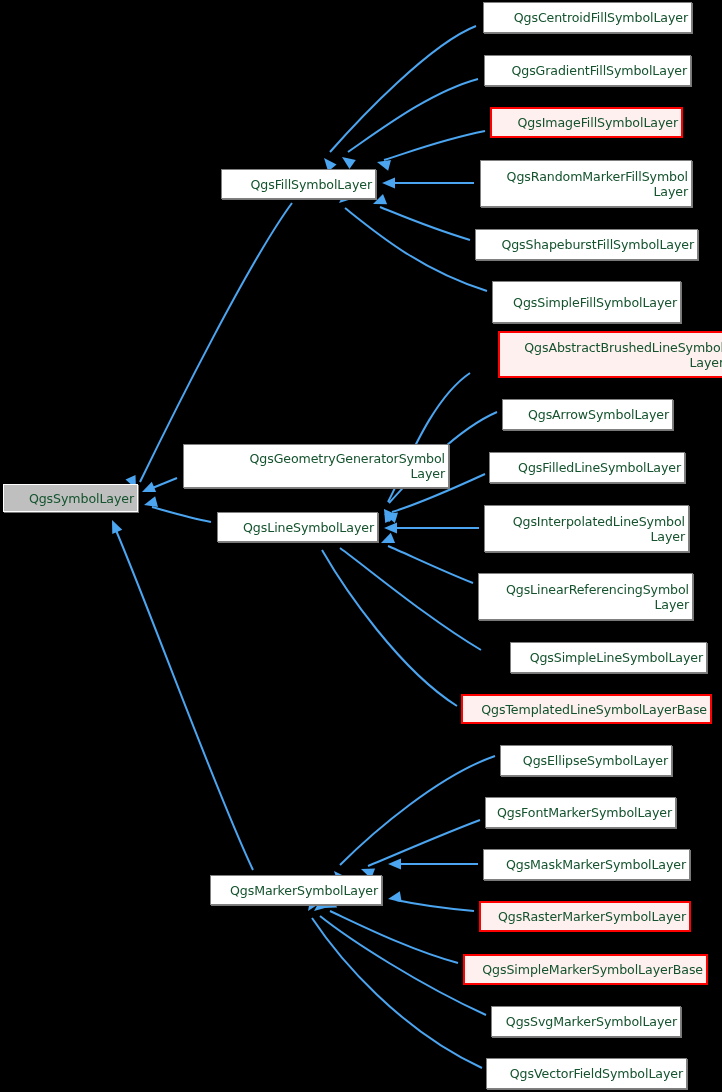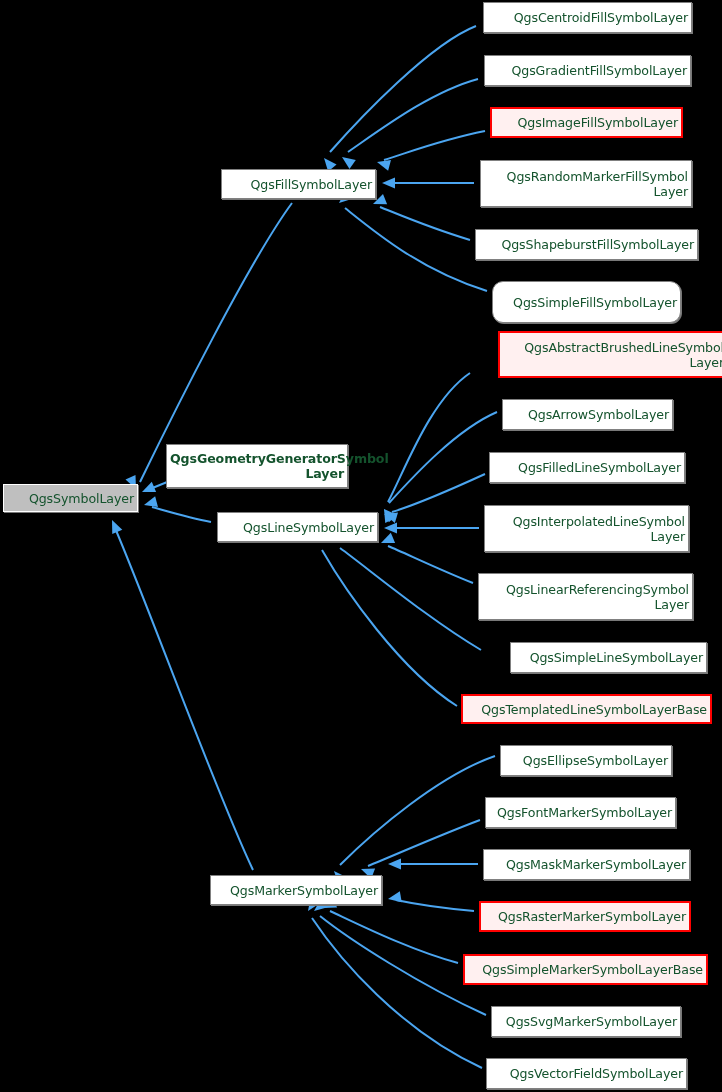--- a/index.html
+++ b/index.html
@@ -160,26 +160,26 @@
       </g>
     </svg>
 
 <div class="node" style="left: 483px; top: 2px; width: 209px; height: 31px;"><span class="node-label">QgsCentroidFillSymbolLayer</span></div>
     <div class="node" style="left: 484px; top: 55px; width: 207px; height: 31px;"><span class="node-label">QgsGradientFillSymbolLayer</span></div>
     <div class="node highlight" style="left: 490px; top: 107px; width: 193px; height: 31px;"><span class="node-label">QgsImageFillSymbolLayer</span></div>
     <div class="node" style="left: 221px; top: 169px; width: 155px; height: 30px;"><span class="node-label">QgsFillSymbolLayer</span></div>
     <div class="node" style="left: 480px; top: 160px; width: 212px; height: 47px;"><span class="node-label">QgsRandomMarkerFillSymbol
 Layer</span></div>
     <div class="node" style="left: 475px; top: 229px; width: 223px; height: 31px;"><span class="node-label">QgsShapeburstFillSymbolLayer</span></div>
-    <div class="node" style="left: 492px; top: 281px; width: 189px; height: 42px; border-radius: 11px;"><span class="node-label">QgsSimpleFillSymbolLayer</span></div>
+    <div class="node" style="left: 492px; top: 281px; width: 189px; height: 42px;"><span class="node-label">QgsSimpleFillSymbolLayer</span></div>
     <div class="node highlight" style="left: 498px; top: 331px; width: 231px; height: 47px;"><span class="node-label">QgsAbstractBrushedLineSymbol
 Layer</span></div>
     <div class="node" style="left: 502px; top: 399px; width: 171px; height: 31px;"><span class="node-label">QgsArrowSymbolLayer</span></div>
     <div class="node" style="left: 489px; top: 452px; width: 196px; height: 31px;"><span class="node-label">QgsFilledLineSymbolLayer</span></div>
-    <div class="node" style="left: 166px; top: 444px; width: 182px; height: 44px; font-weight: bold;"><span class="node-label">QgsGeometryGeneratorSymbol
+    <div class="node" style="left: 183px; top: 444px; width: 266px; height: 44px;"><span class="node-label">QgsGeometryGeneratorSymbol
 Layer</span></div>
     <div class="node" style="left: 217px; top: 512px; width: 161px; height: 30px;"><span class="node-label">QgsLineSymbolLayer</span></div>
     <div class="node" style="left: 484px; top: 505px; width: 205px; height: 47px;"><span class="node-label">QgsInterpolatedLineSymbol
 Layer</span></div>
     <div class="node" style="left: 478px; top: 573px; width: 215px; height: 47px;"><span class="node-label">QgsLinearReferencingSymbol
 Layer</span></div>
     <div class="node" style="left: 486px; top: 642px; width: 197px; height: 31px; margin-left: 24px;"><span class="node-label">QgsSimpleLineSymbolLayer</span></div>
     <div class="node highlight" style="left: 461px; top: 694px; width: 251px; height: 30px;"><span class="node-label">QgsTemplatedLineSymbolLayerBase</span></div>
     <div class="node" style="left: 500px; top: 745px; width: 172px; height: 31px;"><span class="node-label">QgsEllipseSymbolLayer</span></div>
     <div class="node" style="left: 485px; top: 797px; width: 191px; height: 31px;"><span class="node-label">QgsFontMarkerSymbolLayer</span></div>

